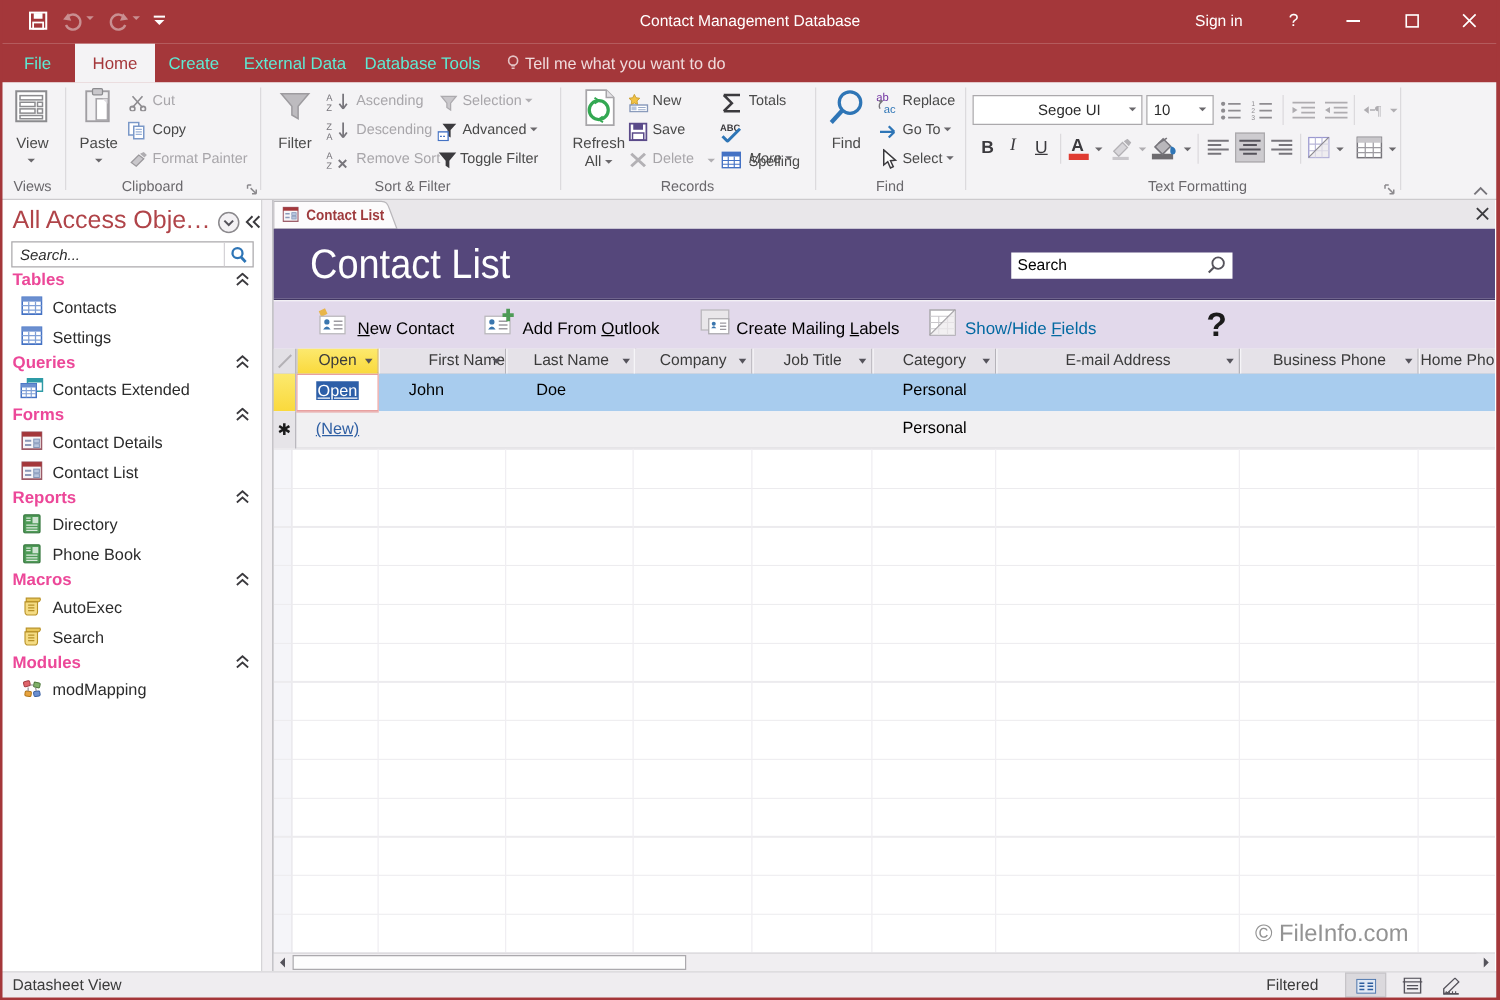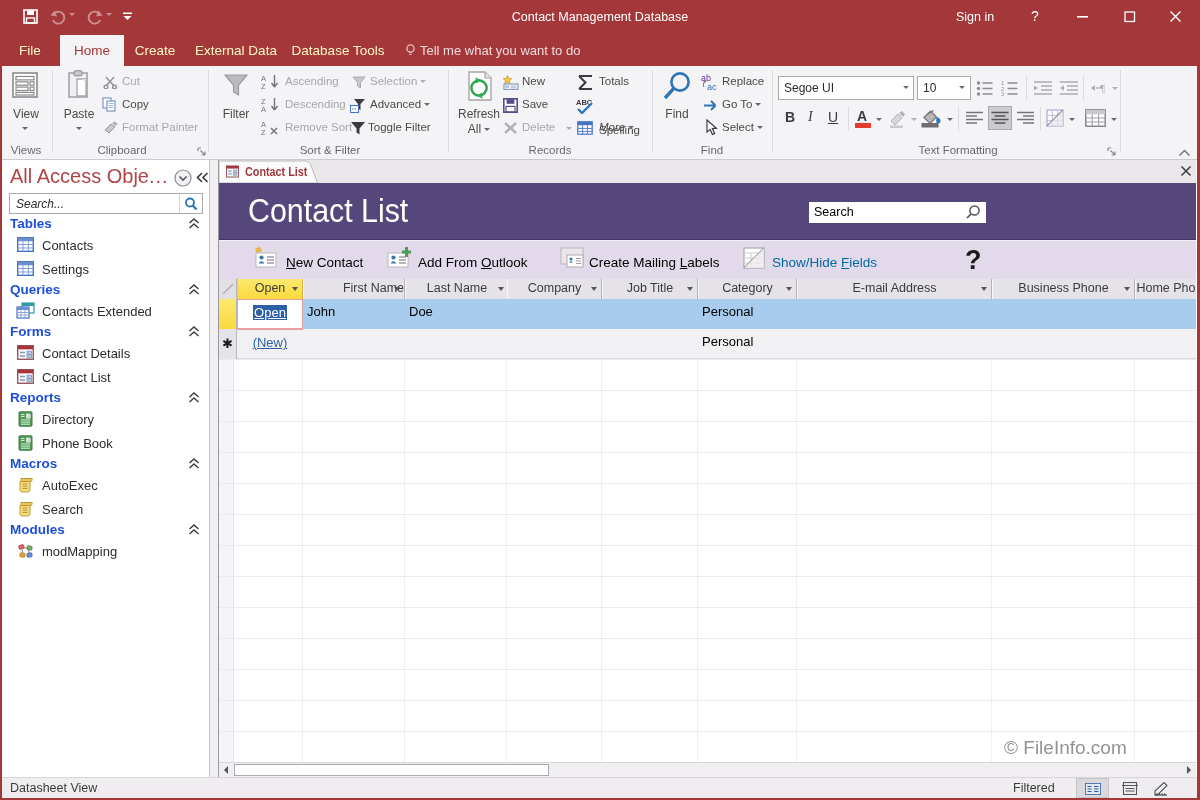--- a/index.html
+++ b/index.html
@@ -4,42 +4,42 @@
 <style>
   * { margin:0; padding:0; box-sizing:border-box; }
   html,body { width:1200px; height:800px; overflow:hidden; }
   body { font-family:"Liberation Sans", sans-serif; }
   #root { position:relative; width:1200px; height:800px; background:#fff; }
   .abs { position:absolute; }
   
   #titlebar { left:0; top:0; width:1200px; height:35px; background:#A4373A; }
   #tabrow { left:0; top:35px; width:1200px; height:31px; background:#A4373A; }
   .ttxt { color:#fff; font-size:13px; }
-  .tabitem { position:absolute; top:0; height:31px; line-height:31px; color:#fef9c3; font-size:13.5px; text-align:center; }
+  .tabitem { position:absolute; top:0; height:31px; line-height:31px; color:#5eead4; font-size:13.5px; text-align:center; }
   
   #ribbon { left:0; top:66px; width:1200px; height:94px; background:#F4F3F5; border-bottom:1px solid #CCCACD; }
   .rsep { position:absolute; top:4px; width:1px; height:82px; background:#DCDADD; }
   .rlabel { position:absolute; top:78px; font-size:11.5px; color:#6A686C; text-align:center; }
   .rsmall { position:absolute; font-size:11.5px; color:#4A4A4A; white-space:nowrap; }
   .big { position:absolute; text-align:center; font-size:12px; color:#4A4A4A; }
   .gray { color:#A8A6AA; }
   .darr { display:inline-block; width:0; height:0; border-left:3px solid transparent; border-right:3px solid transparent; border-top:3.5px solid #6A686C; vertical-align:middle; margin-left:3px; }
   .darrg { border-top-color:#B0AEB2; }
   
   #nav { left:2px; top:160px; width:208px; height:617px; background:#fff; border-right:1px solid #C8C6CA; }
-  .navhdr { position:absolute; left:8px; font-size:13.5px; font-weight:bold; color:#1d4ed8; }
+  .navhdr { position:absolute; left:8px; font-size:13.5px; font-weight:bold; color:#ec4899; }
   .navitem { position:absolute; left:40px; font-size:13px; color:#2B2B2B; }
   
   #content { left:219px; top:160px; width:977px; height:617px; background:#fff; }
   
   #statusbar { left:0; top:777px; width:1200px; height:21px; background:#EFEDF0; border-top:1px solid #D8D6D9; font-size:12.5px; color:#3B3B3B; }
   .winborder { background:#A4373A; }
   .hcell { top:119px; height:20px; background:#E5E2E8; border-right:1px solid #B5B3B9; border-left:1px solid #F6F5F8; font-size:12.5px; color:#3B3B3B; text-align:center; padding-top:2px; }
   .hadr { position:absolute; right:4px; top:8px; width:0; height:0; border-left:3.5px solid transparent; border-right:3.5px solid transparent; border-top:4px solid #55535B; }
-  .rtext { font-size:13px; color:#000; }
+  .rtext { font-size:13px; color:#000;margin-left:20px; }
   .vline { position:absolute; top:0; width:1px; height:403px; background:#F0EEF2; }
 </style>
 </head>
 <body>
 <div id="root">
   <div class="abs" id="titlebar">
 
     <svg class="abs" style="left:23px;top:9px" width="16" height="16" viewBox="0 0 16 16">
       <rect x="1" y="1" width="13" height="13" fill="none" stroke="#fff" stroke-width="1.6"></rect>
       <rect x="4" y="1.5" width="7" height="4.5" fill="#fff"></rect>
@@ -253,21 +253,21 @@
     </svg>
     <div class="rsmall" style="left:722px;top:32px;">Go To<span class="darr"></span></div>
 
     <svg class="abs" style="left:705px;top:53px" width="13" height="17" viewBox="0 0 13 17">
       <path d="M2 1 L2 13 L5.2 10.4 L7.4 15.4 L9.6 14.4 L7.4 9.6 L11.4 9.2 Z" fill="#fff" stroke="#3B3A3E" stroke-width="1.2"></path>
     </svg>
     <div class="rsmall" style="left:722px;top:55px;">Select<span class="darr"></span></div>
     <div class="rlabel" style="left:662px;width:100px;">Find</div>
     <div class="rsep" style="left:772px"></div>
 
-    <div class="abs" style="left:778px;top:10px;width:136px;height:24px;background:#fff;border:1px solid #ABA9AC;font-size:12px;color:#2B2B2B;line-height:22px;padding-left:5px;">Segoe UI</div>
+    <div class="abs" style="left:778px;top:10px;width:136px;height:24px;background:#fff;border:1px solid #ABA9AC;font-size:12px;color:#2B2B2B;line-height:22px;padding-left:19px;text-align:center;">Segoe UI</div>
     <span class="abs darr" style="left:903px;top:20px;margin:0"></span>
     <div class="abs" style="left:917px;top:10px;width:54px;height:24px;background:#fff;border:1px solid #ABA9AC;font-size:12px;color:#2B2B2B;line-height:22px;padding-left:5px;">10</div>
     <span class="abs darr" style="left:959px;top:20px;margin:0"></span>
 
     <svg class="abs" style="left:976px;top:14px" width="18" height="16" viewBox="0 0 18 16">
       <circle cx="2.5" cy="3" r="1.7" fill="#8E8C90"></circle>
         <circle cx="2.5" cy="8.5" r="1.7" fill="#8E8C90"></circle>
         <circle cx="2.5" cy="14" r="1.7" fill="#8E8C90"></circle>
       <path d="M6.5 3 h10 M6.5 8.5 h10 M6.5 14 h10" stroke="#8E8C90" stroke-width="1.4"></path>
     </svg>

